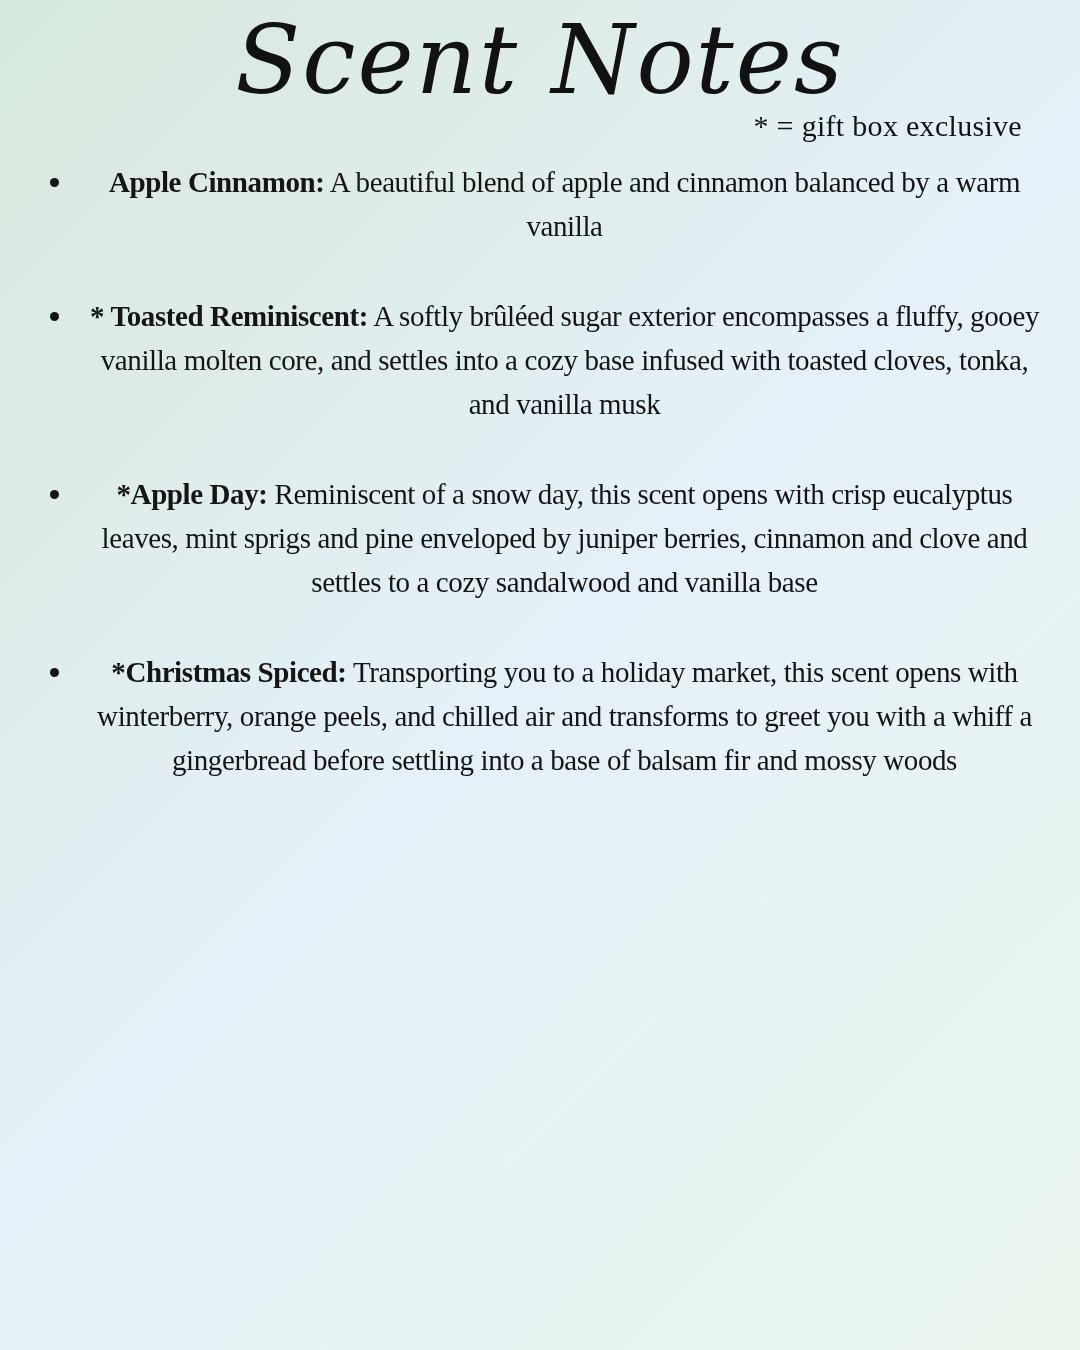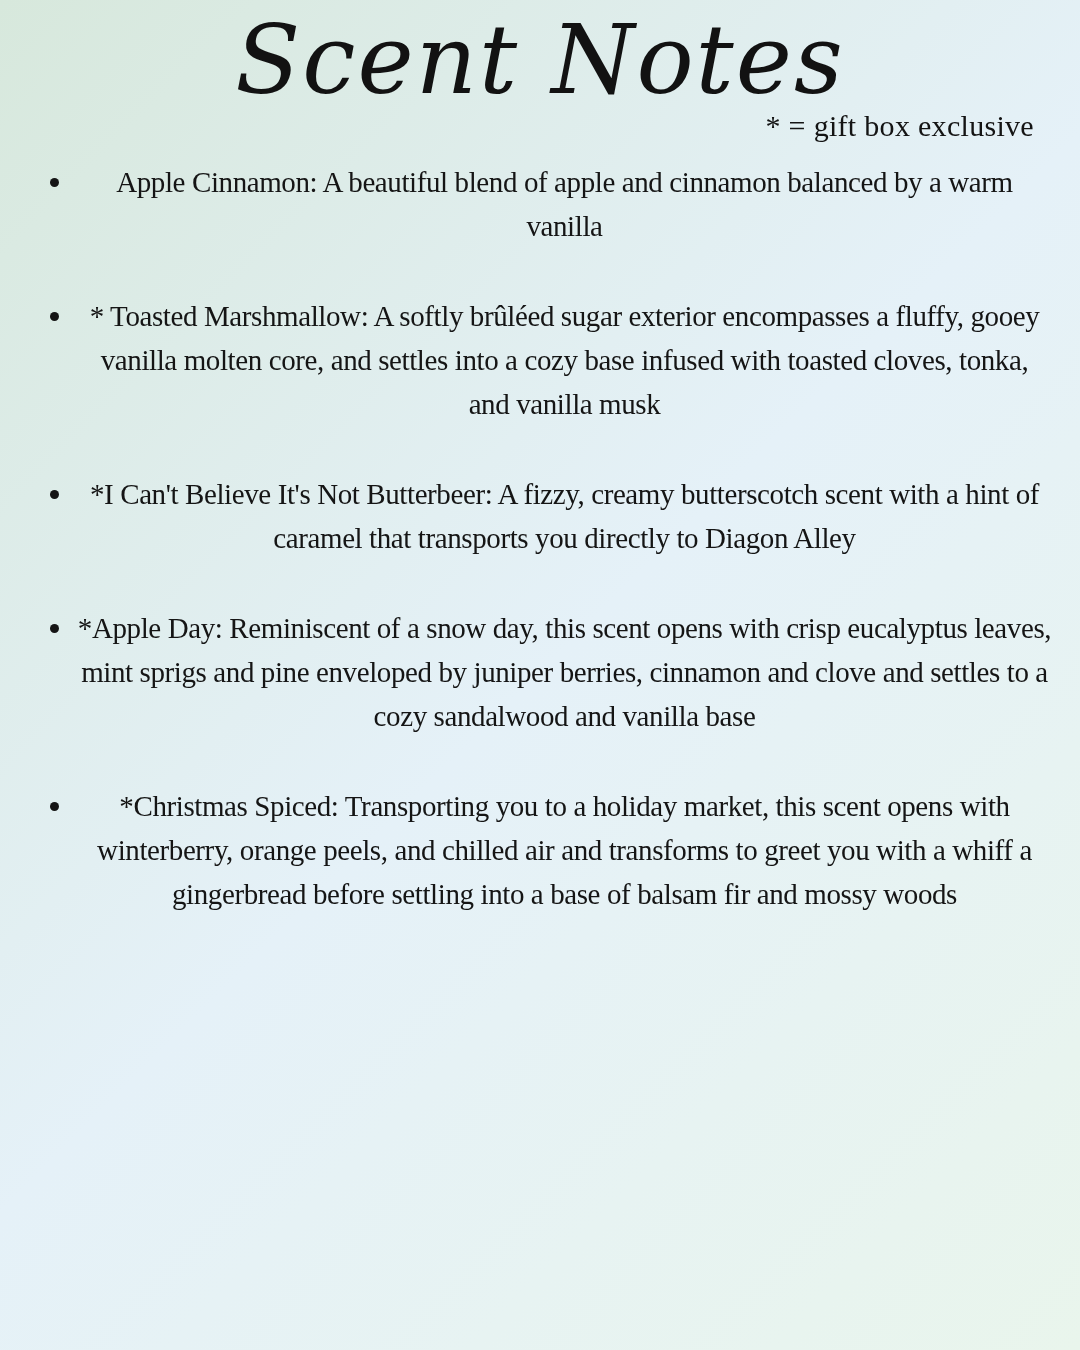--- a/index.html
+++ b/index.html
@@ -23,21 +23,21 @@
     font-family: "DejaVu Serif", serif;
     font-style: italic;
     font-weight: 400;
     font-size: 95px;
     line-height: 1.18;
     text-align: center;
     letter-spacing: 2px;
     color: #121212;
   }
   .legend {
-    margin: -8px 0 0 0;
+    margin: -8px 12px 0 0;
     padding-right: 46px;
     text-align: right;
     font-size: 30px;
     line-height: 36px;
     letter-spacing: 0.3px;
     color: #141414;
   }
   .scent-list {
     list-style: none;
     margin: 16px 0 0 0;
@@ -58,21 +58,21 @@
   }
   .scent-text {
     flex: 1;
     margin: 0;
     text-align: center;
     font-size: 29px;
     line-height: 44px;
     letter-spacing: -0.4px;
     color: #151515;
   }
-  .scent-name { font-weight: 400; }
+  .scent-name { font-weight: 700; }
 </style>
 </head>
 <body>
 
 <div class="page">
 
   <h1 class="page-title">Scent Notes</h1>
 
   <p class="legend">* = gift box exclusive</p>
 
@@ -83,33 +83,26 @@
       <p class="scent-text">
         <strong class="scent-name">Apple Cinnamon:</strong>
         <span>A beautiful blend of apple and cinnamon balanced by a warm vanilla</span>
       </p>
     </li>
 
 
     <li class="scent-item">
       <span class="bullet"></span>
       <p class="scent-text">
-        <strong class="scent-name">* Toasted Marshmallow:</strong>
+        <strong class="scent-name">* Toasted Reminiscent:</strong>
         <span>A softly brûléed sugar exterior encompasses a fluffy, gooey vanilla molten core, and settles into a cozy base infused with toasted cloves, tonka, and vanilla musk</span>
       </p>
     </li>
 
 
-    <li class="scent-item">
-      <span class="bullet"></span>
-      <p class="scent-text">
-        <strong class="scent-name">*I Can't Believe It's Not Butterbeer:</strong>
-        <span>A fizzy, creamy butterscotch scent with a hint of caramel that transports you directly to Diagon Alley</span>
-      </p>
-    </li>
 
     <li class="scent-item">
       <span class="bullet"></span>
       <p class="scent-text">
         <strong class="scent-name">*Apple Day:</strong>
         <span>Reminiscent of a snow day, this scent opens with crisp eucalyptus leaves, mint sprigs and pine enveloped by juniper berries, cinnamon and clove and settles to a cozy sandalwood and vanilla base</span>
       </p>
     </li>
 
     <li class="scent-item">

